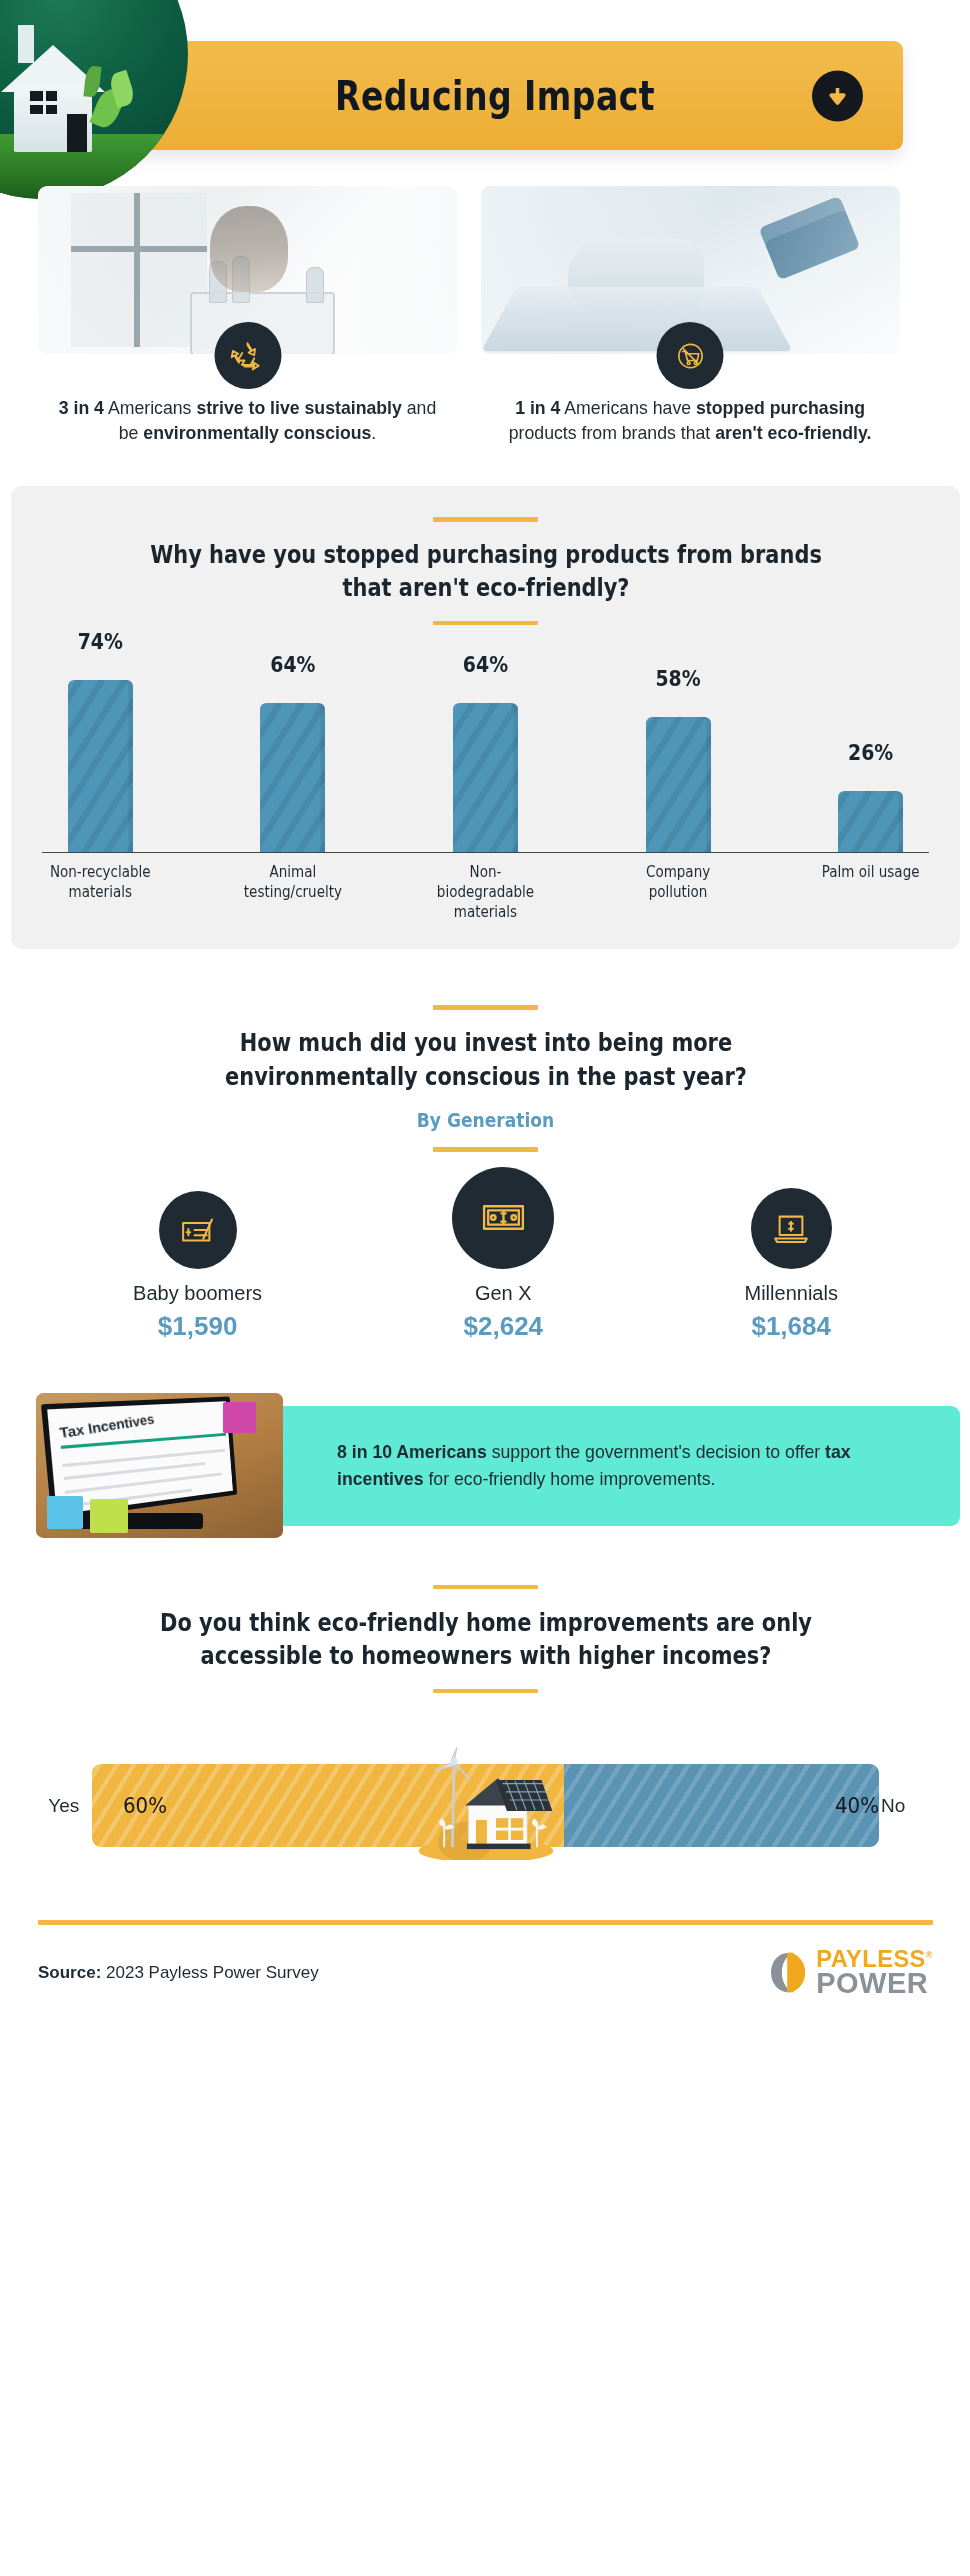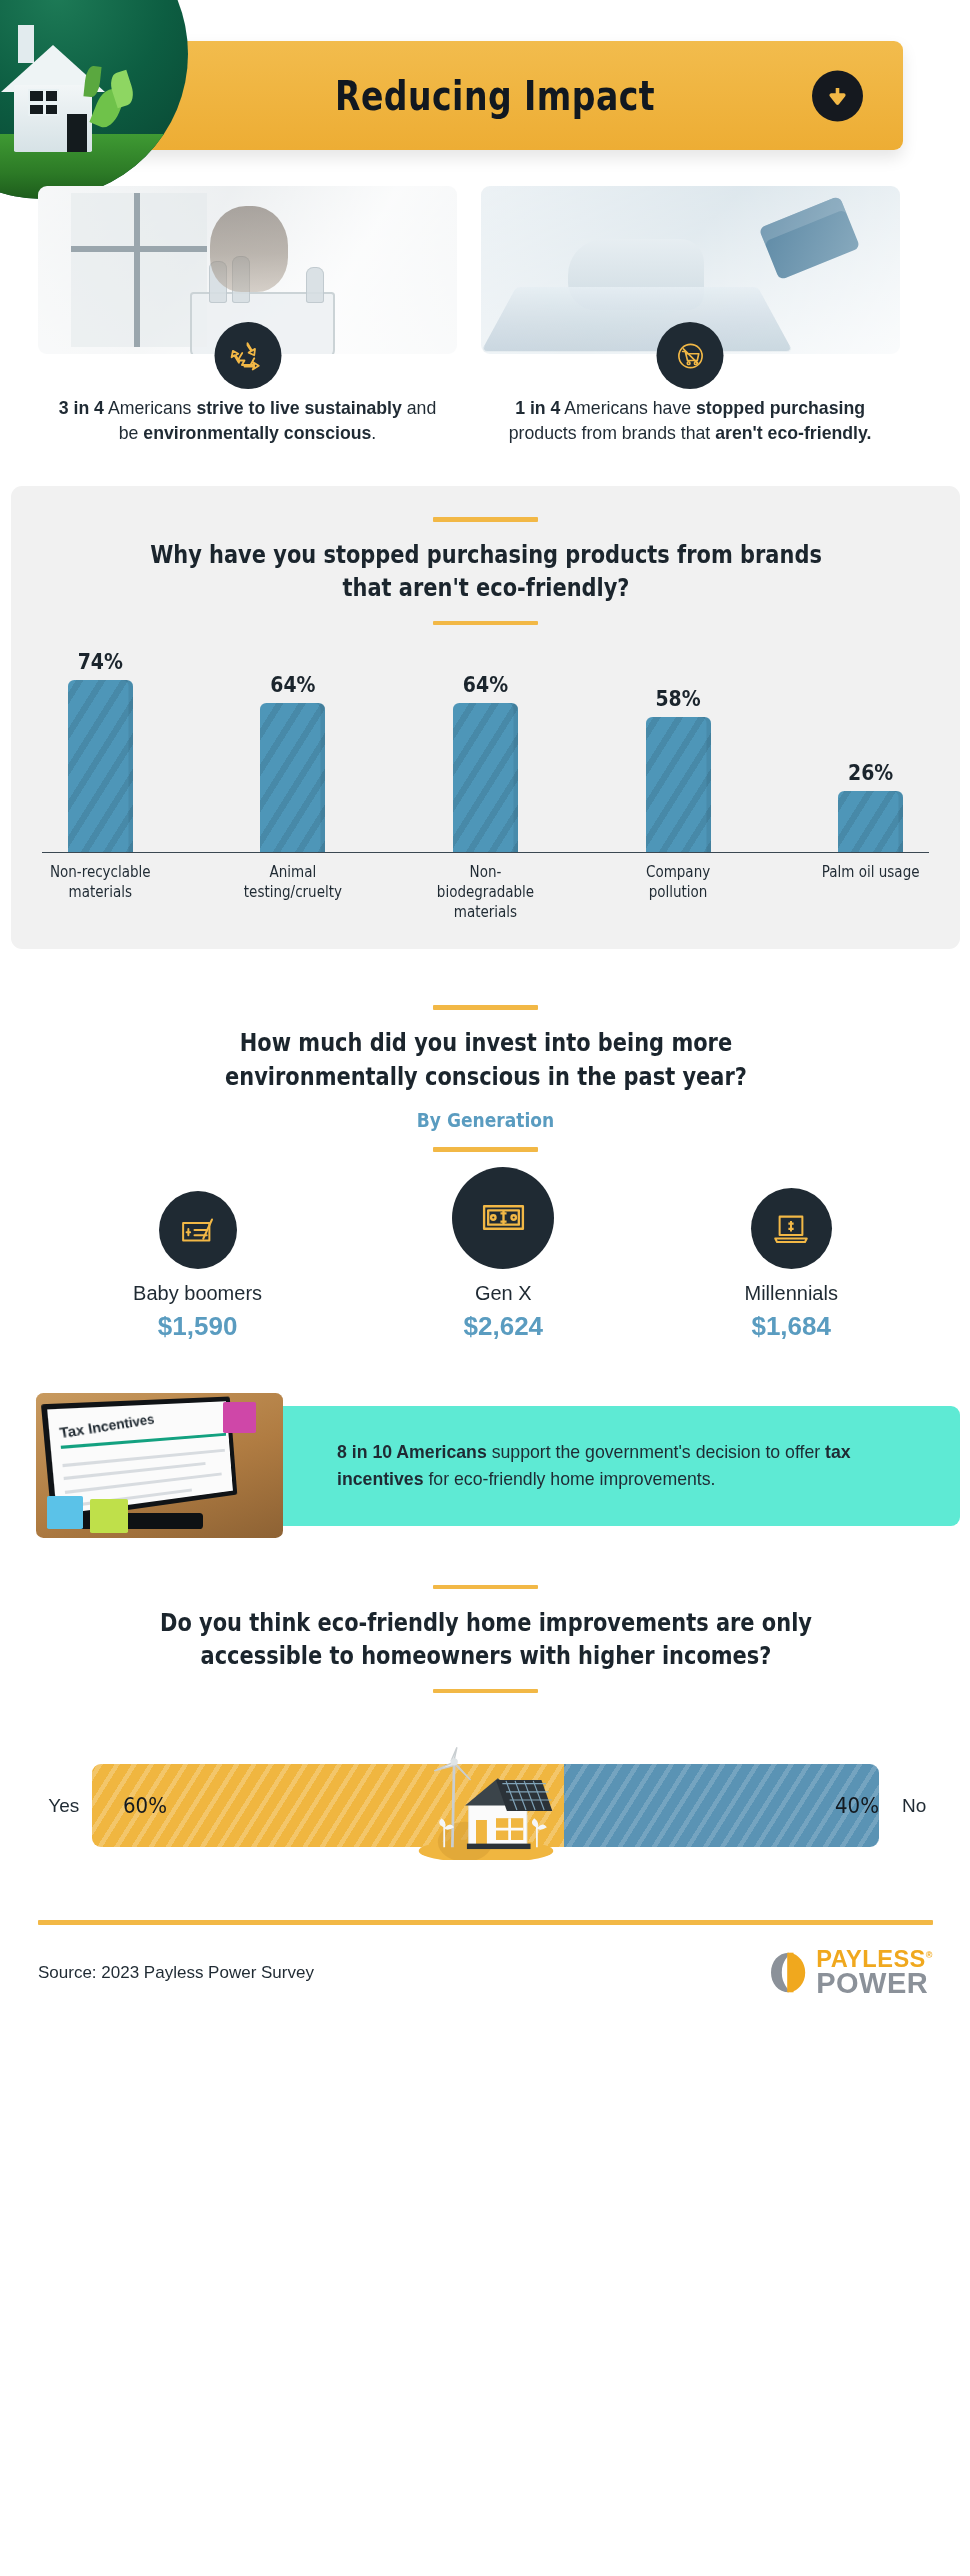--- a/index.html
+++ b/index.html
@@ -147,21 +147,21 @@
   .q-title {
     font-family: "DejaVu Sans Condensed","Liberation Sans Narrow","Liberation Sans", sans-serif;
     font-weight: 700; font-size: 24.5px; line-height: 1.36; text-align: center;
     color: #1b252d; margin: 16.3px auto; max-width: 726px; transform: scaleX(.95);
   }
   .bars {
     position: relative; height: 204px; display: flex; align-items: flex-end;
     justify-content: space-between; padding: 0 7.3px; margin-top: 23.6px;
     border-bottom: 1.8px solid #3b4852;
   }
-  .bar-col { width: 102px; display: flex; flex-direction: column; align-items: center; }
+  .bar-col { width: 102px; display: flex; flex-direction: column; align-items: center; gap: 20px; }
   .bar-val {
     font-family: "DejaVu Sans Condensed","Liberation Sans Narrow","Liberation Sans", sans-serif;
     font-weight: 700; font-size: 21px; color: #1b252d; margin-bottom: 6.3px;
   }
   .bar {
     width: 65px; border-radius: 6.3px 6.3px 0 0;
     background:
       repeating-linear-gradient(-58deg, rgba(0,0,0,.085) 0 6.3px, rgba(0,0,0,0) 6.3px 19px),
       #4e96b8;
     box-shadow: inset -4.5px 0 0 rgba(0,0,0,.07);
@@ -224,21 +224,21 @@
   .sticky { position: absolute; border-radius: 1.8px; }
 
   
   .final-section { margin-top: 47px; padding: 0 38px; }
   .yesno-wrap {
     position: relative; margin-top: 49px; height: 127px;
     display: flex; align-items: center; justify-content: center;
   }
   .yn-label { font-size: 19px; color: #1f2a33; width: 51px; }
   .yn-label.left { text-align: right; padding-right: 12.7px; }
-  .yn-label.right { text-align: left; padding-left: 23px; }
+  .yn-label.right { text-align: left; padding-left: 2px; }
   .yn-bar {
     position: relative; width: 787px; height: 83px; border-radius: 9px;
     overflow: hidden; display: flex;
   }
   .yn-yes {
     background:
       repeating-linear-gradient(-58deg, rgba(255,255,255,.22) 0 4.5px, rgba(255,255,255,0) 4.5px 14.5px),
       #f0b640;
     display: flex; align-items: center; padding-left: 31px;
   }
@@ -257,21 +257,21 @@
     width: 209px; height: 120px; pointer-events: none;
   }
 
   
   .footer { margin: 51px 38px 0 38px; }
   .footer-rule { height: 4.5px; background: #f2b846; border-radius: 0.9px; }
   .footer-row {
     display: flex; align-items: center; justify-content: space-between; margin-top: 23.6px;
   }
   .source-text { font-size: 17px; color: #1f2a33; }
-  .source-text b { font-weight: 400; }
+  .source-text b { font-weight: 700; }
   .logo { display: flex; align-items: center; gap: 7.3px; }
   .logo-words { display: flex; flex-direction: column; line-height: .94; }
   .logo-payless {
     font-weight: 700; font-size: 23.6px; color: #f0a81e; letter-spacing: 0.5px;
     position: relative;
   }
   .logo-reg { font-size: 9px; vertical-align: super; }
   .logo-power {
     font-weight: 700; font-size: 29px; color: #8b9199; letter-spacing: 0.5px;
   }

